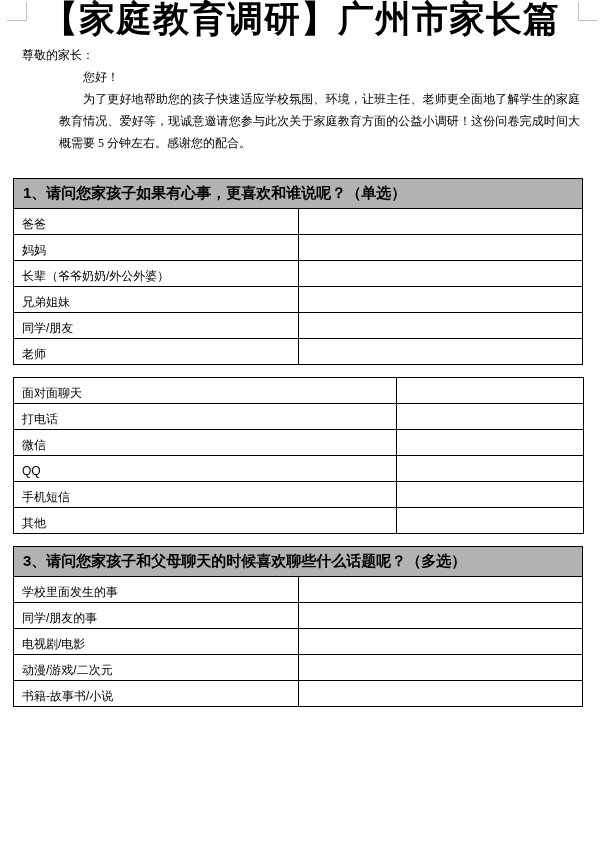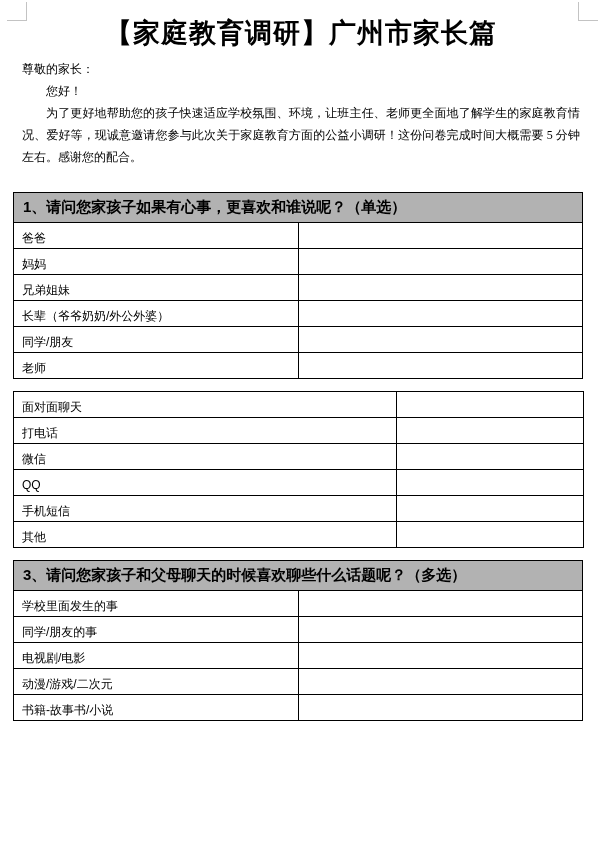--- a/index.html
+++ b/index.html
@@ -13,36 +13,36 @@
   }
   
   .crop-mark {
     position: absolute; top: 2px;
     width: 20px; height: 19px;
   }
   .crop-mark.left  { left: 7px;  border-right: 1px solid #c3c3c3; border-bottom: 1px solid #c3c3c3; }
   .crop-mark.right { left: 578px; border-left: 1px solid #c3c3c3; border-bottom: 1px solid #c3c3c3; }
 
   .doc-title {
-    margin-top: 16px;
+    margin-top: 2px;
     text-align: center;
-    font-size: 27px;
+    font-size: 36px;
     font-weight: bold;
     line-height: 34px;
     font-family: "Liberation Serif", "DejaVu Serif", serif;
     letter-spacing: 1px;
   }
 
   .intro-block {
     margin: 8px 22px 0 22px;
     font-size: 12px;
     line-height: 22px;
     text-align: justify;
   }
-  .intro-block p.indent { text-indent: 2em; }
+  .intro-block p.indent { text-indent: 2em; margin-left: 37px; }
 
   .q-table {
     width: 570px;
     margin: 0 12px 12px 13px;
     border-collapse: collapse;
     table-layout: fixed;
   }
   .q-table:first-of-type { margin-top: 24px; }
   .q-table td, .q-table th {
     border: 1.5px solid #000000;
@@ -86,25 +86,25 @@
   </tr>
   <tr>
     <td class="option-label">爸爸</td>
     <td class="answer-cell"></td>
   </tr>
   <tr>
     <td class="option-label">妈妈</td>
     <td class="answer-cell"></td>
   </tr>
   <tr>
-    <td class="option-label">兄弟姐妹</td>
+    <td class="option-label">长辈（爷爷奶奶/外公外婆）</td>
     <td class="answer-cell"></td>
   </tr>
   <tr>
-    <td class="option-label">长辈（爷爷奶奶/外公外婆）</td>
+    <td class="option-label">兄弟姐妹</td>
     <td class="answer-cell"></td>
   </tr>
   <tr>
     <td class="option-label">同学/朋友</td>
     <td class="answer-cell"></td>
   </tr>
   <tr>
     <td class="option-label">老师</td>
     <td class="answer-cell"></td>
   </tr>

